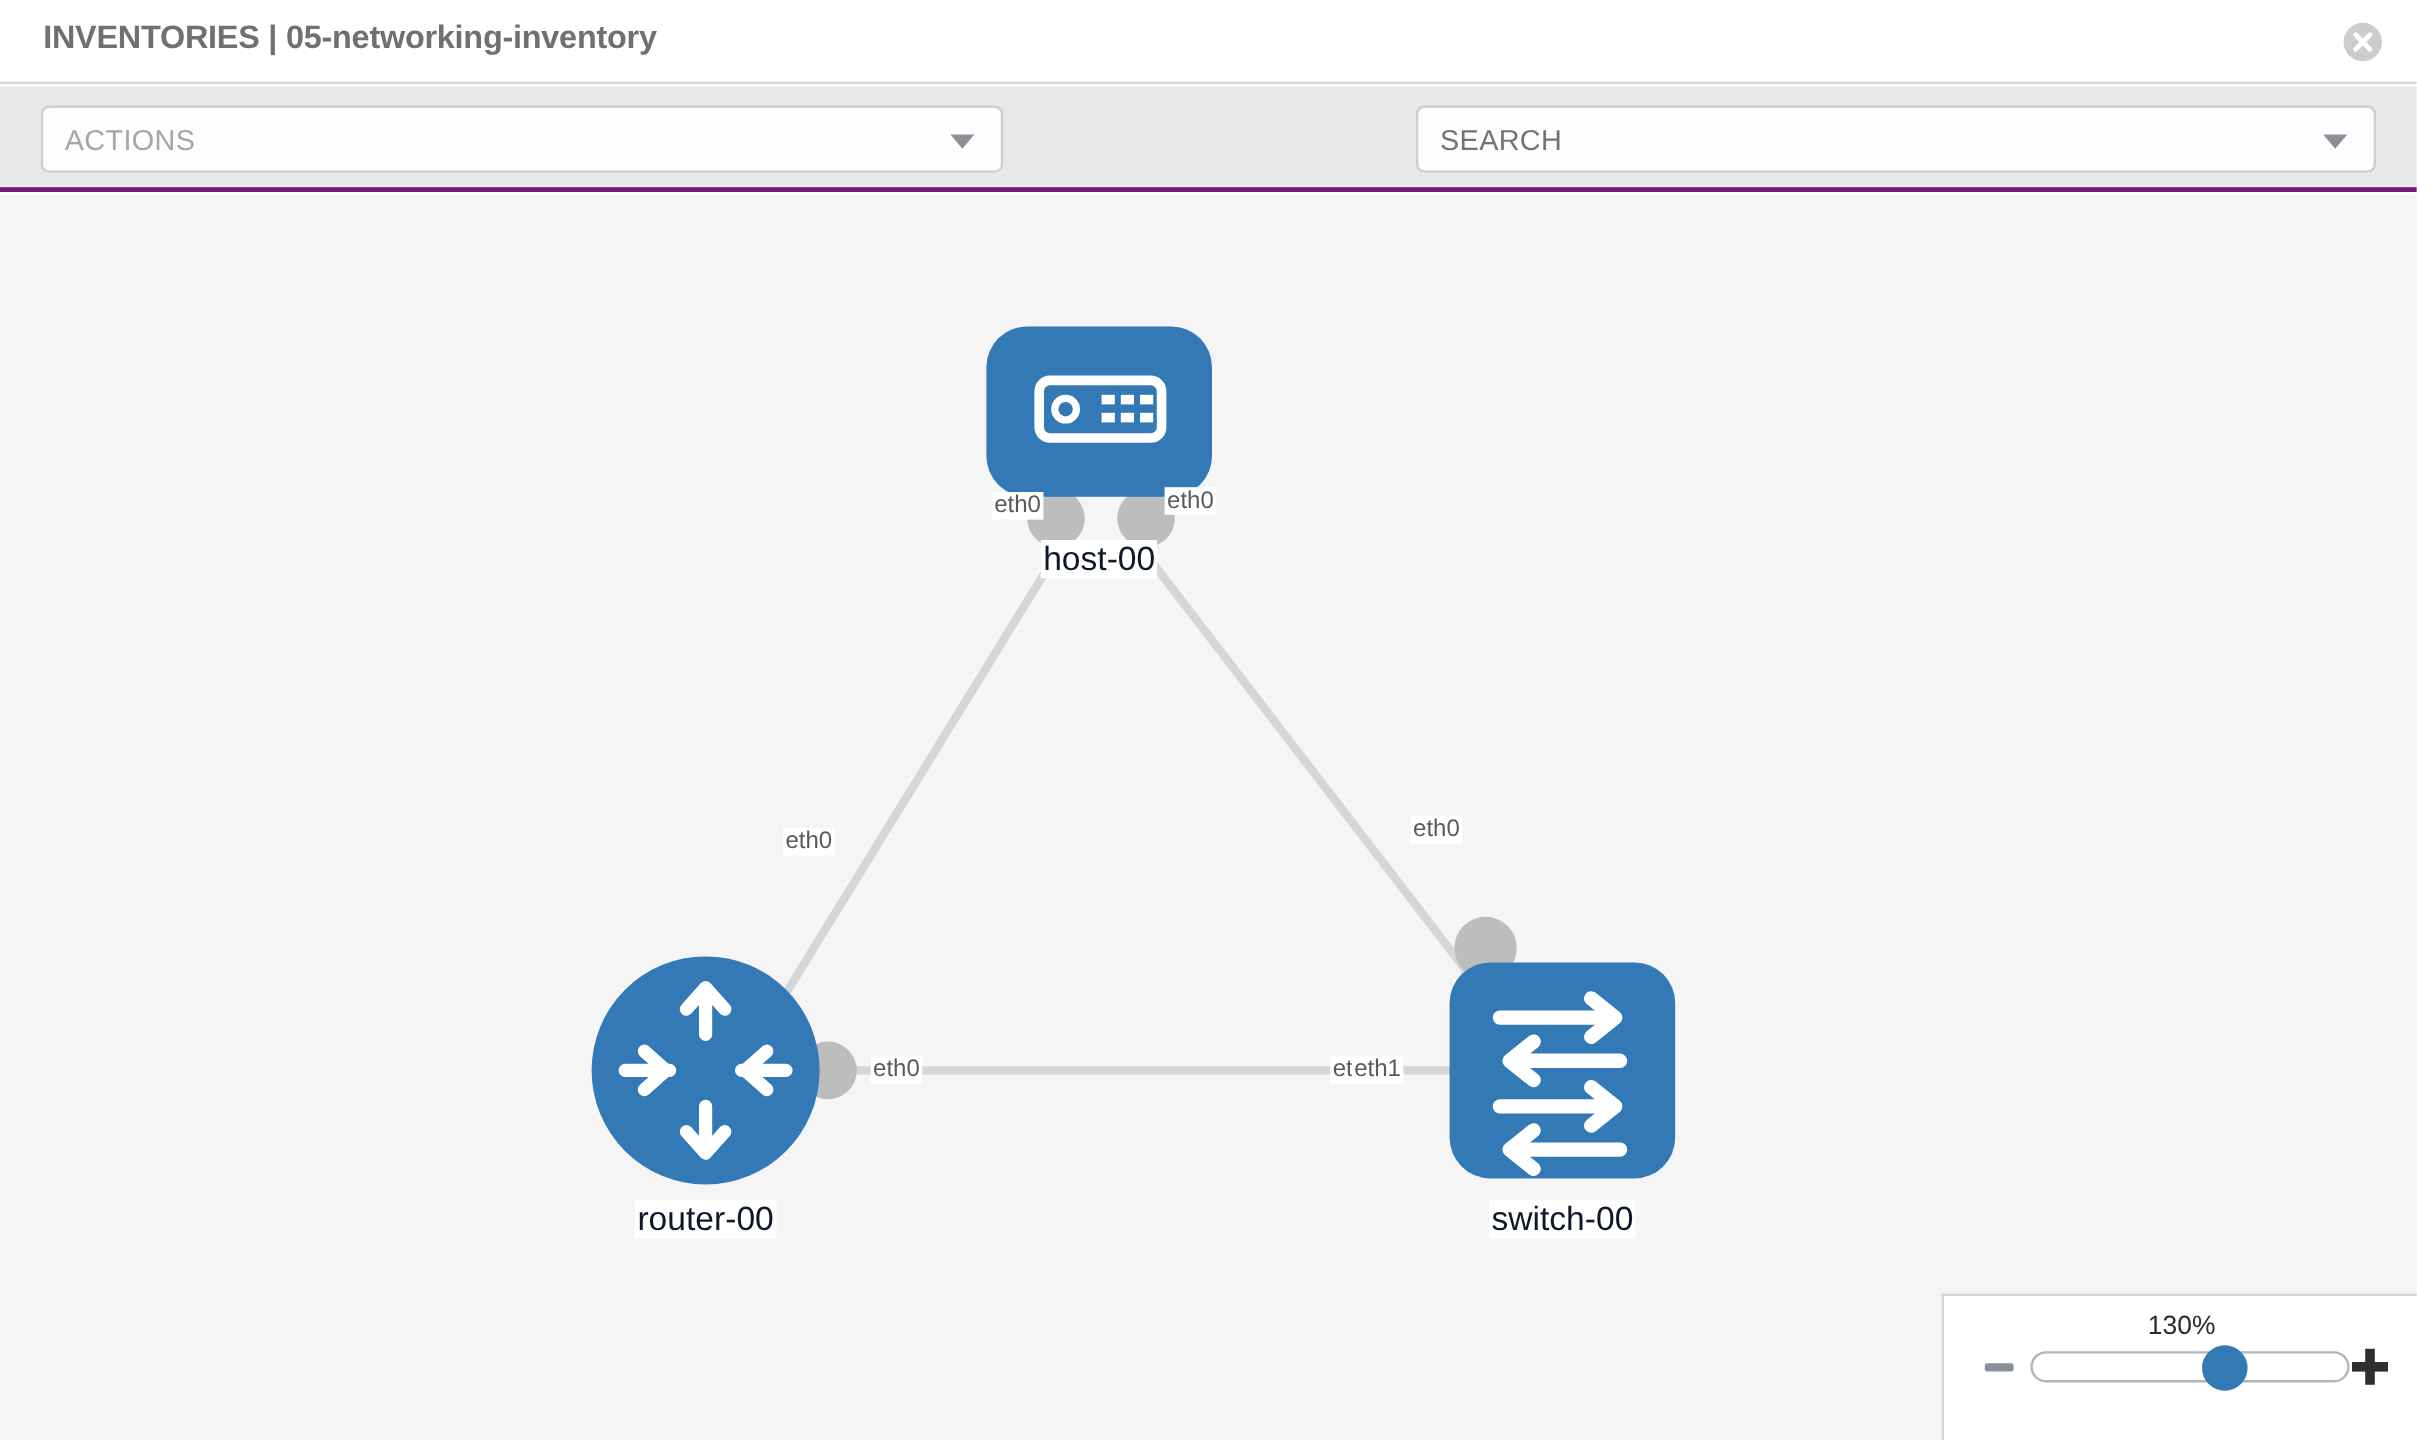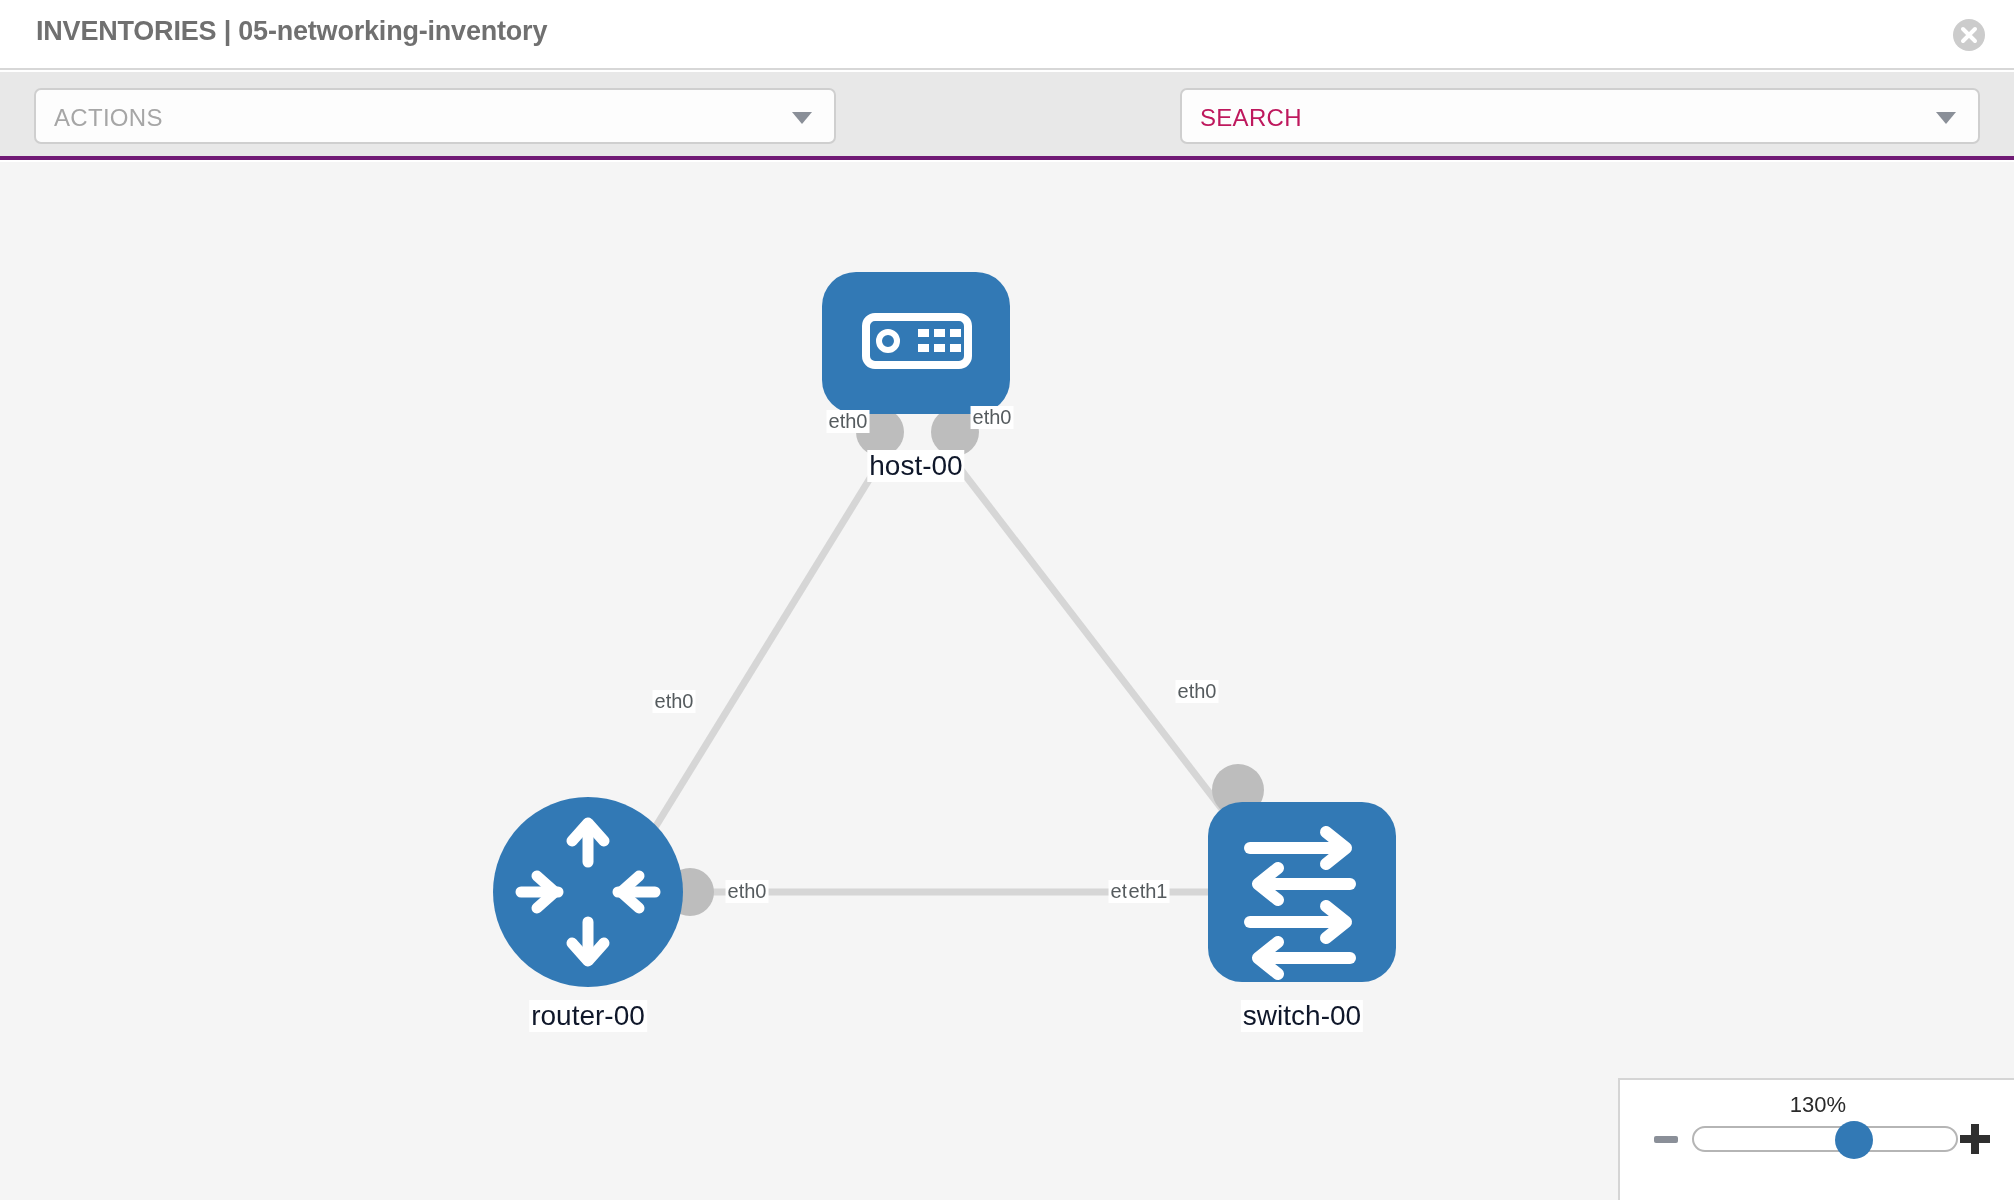--- a/index.html
+++ b/index.html
@@ -62,21 +62,21 @@
   .search-box {
     position: absolute; left: 1180px; top: 16px;
     width: 800px; height: 56px;
     background: #fdfdfd;
     border: 2px solid #cfcfcf;
     border-radius: 7px;
     cursor: text;
   }
   .search-label {
     position: absolute; left: 18px; top: 14px;
-    font-size: 24px; color: #be185d; letter-spacing: 0.3px;
+    font-size: 24px; color: #737373; letter-spacing: 0.3px;
   }
 
   
   .canvas {
     position: absolute; left: 0; top: 162px;
     width: 2014px; height: 1038px;
     background: #f5f5f5;
     overflow: hidden;
   }
   .topology-svg { position: absolute; left: 0; top: 0; }

